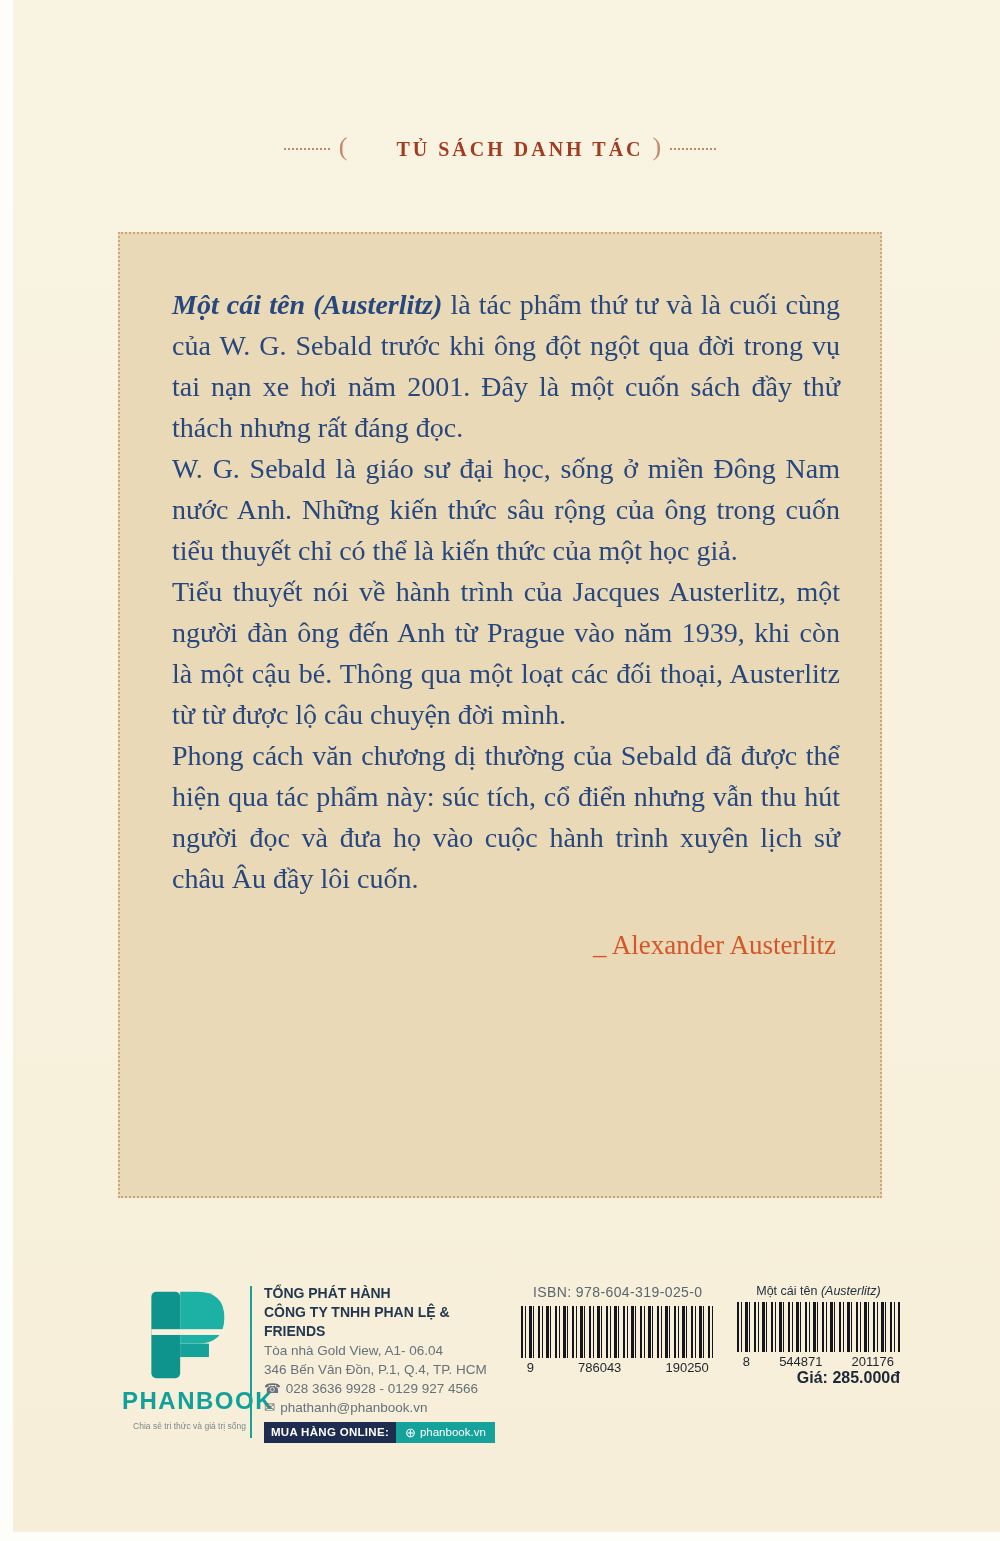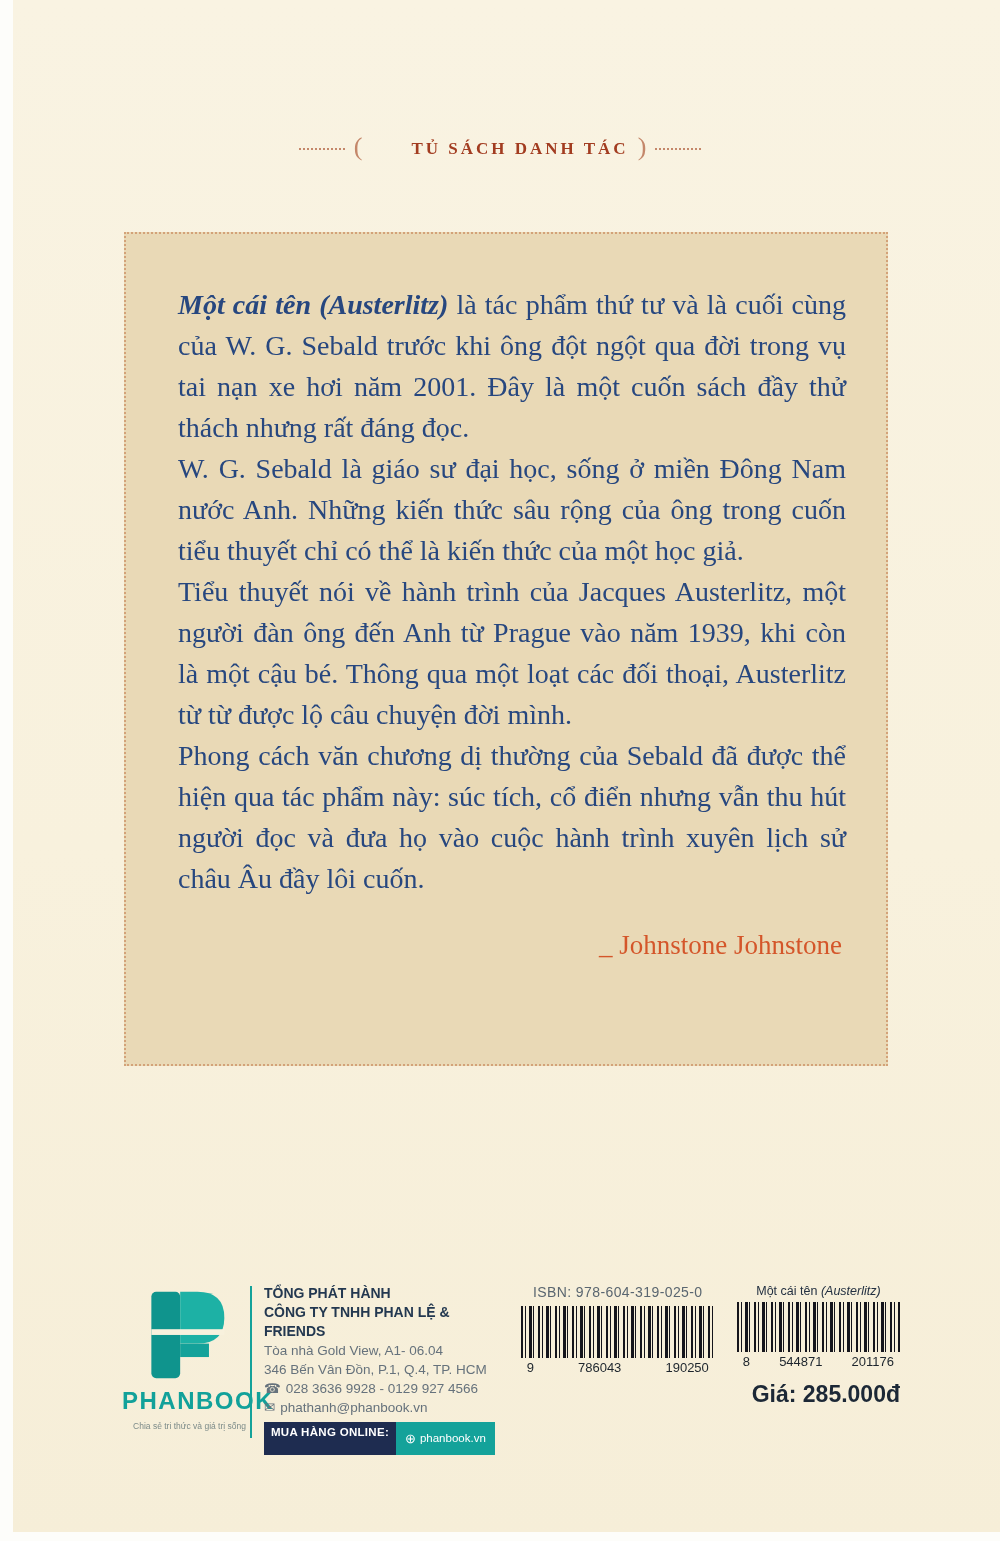--- a/index.html
+++ b/index.html
@@ -12,25 +12,25 @@
   .edge-bottom{position:absolute;left:0;bottom:0;width:100%;height:9px;background:#fdfdfa;}
 
   
   .series-row{
     position:absolute;top:136px;left:0;width:100%;
     display:flex;align-items:center;justify-content:center;gap:9px;
     color:#a23c20;
   }
   .orn-line{width:46px;height:0;border-top:2px dotted #c4876a;}
   .orn-br{font-size:26px;line-height:26px;color:#c4876a;font-weight:normal;transform:translateY(-2px);}
-  .series-label{font-size:17px;font-weight:bold;letter-spacing:3px;margin-left:40px;}
+  .series-label{font-size:20px;font-weight:bold;letter-spacing:3px;margin-left:40px;}
 
   
   .quote-box{
-    position:absolute;left:124px;top:232px;width:764px;height:834px;box-sizing:border-box;
+    position:absolute;left:118px;top:232px;width:764px;height:966px;box-sizing:border-box;
     background:#e9d9b6;border:2px dotted #d3a278;
     padding:50px 40px 0 52px;
     color:#27477f;font-size:28px;line-height:41px;text-align:justify;
   }
   .quote-box p{margin:0;}
   .lead{font-style:italic;font-weight:bold;}
   .attribution{margin-top:26px;text-align:right;color:#d4562a;font-size:27px;padding-right:4px;}
 
   
   .footer{
@@ -38,41 +38,41 @@
     font-family:"Liberation Sans",sans-serif;
   }
   .logo-block{width:124px;text-align:center;}
   .logo-svg{display:block;margin:0 auto;}
   .brand{color:#12a19a;font-weight:bold;font-size:24px;letter-spacing:1.5px;margin-top:3px;}
   .tagline{color:#7c8b89;font-size:8.5px;margin-top:6px;white-space:nowrap;text-align:right;}
   .vline{width:2px;background:#14a29a;height:152px;margin:2px 0 0 4px;}
   .dist{width:252px;margin-left:12px;font-size:13.5px;color:#66727c;line-height:19px;}
   .d-bold{color:#233850;font-weight:bold;font-size:14px;}
   .ic{display:inline-block;margin-right:5px;color:#66727c;}
-  .online-strip{display:flex;margin-top:5px;height:33px;line-height:21px;font-size:11.5px;color:#fff;width:fit-content;}
+  .online-strip{display:flex;margin-top:5px;height:21px;line-height:21px;font-size:11.5px;color:#fff;width:fit-content;}
   .o-label{background:#1e2c50;padding:0 7px;font-weight:bold;letter-spacing:0.3px;}
   .o-site{background:#14a29a;padding:0 9px;display:flex;align-items:center;gap:4px;}
   .globe{font-size:13px;line-height:1;}
 
   .isbn-block{width:200px;margin-left:12px;text-align:center;}
   .isbn-label{font-size:14px;color:#5a6670;letter-spacing:0.4px;}
   .barcode{
     height:52px;margin-top:6px;
     background:repeating-linear-gradient(90deg,
       #15151c 0px,#15151c 2px,transparent 2px,transparent 4px,
       #15151c 4px,#15151c 5px,transparent 5px,transparent 8px,
       #15151c 8px,#15151c 11px,transparent 11px,transparent 12px,
       #15151c 12px,#15151c 13px,transparent 13px,transparent 17px);
   }
   .digits{display:flex;justify-content:space-between;font-size:13px;color:#1d252d;margin-top:2px;padding:0 6px;}
 
   .right-block{width:168px;margin-left:22px;text-align:center;}
   .rb-title{font-size:12.5px;color:#233041;white-space:nowrap;}
   .barcode2{height:50px;margin-top:4px;}
-  .price{margin-top:12px;text-align:right;font-weight:bold;font-size:23px;color:#1c2836;}
+  .price{text-align:right;font-weight:bold;font-size:16px;color:#1c2836;}
 </style>
 </head>
 <body>
 
 <div class="page">
   <div class="edge-left"></div>
   <div class="edge-bottom"></div>
 
   <div class="series-row">
     <span class="orn-line"></span>
@@ -80,21 +80,21 @@
     <span class="series-label">TỦ SÁCH DANH TÁC</span>
     <span class="orn-br">)</span>
     <span class="orn-line"></span>
   </div>
 
   <div class="quote-box">
     <p><strong class="lead">Một cái tên (Austerlitz)</strong><span> là tác phẩm thứ tư và là cuối cùng của W. G. Sebald trước khi ông đột ngột qua đời trong vụ tai nạn xe hơi năm 2001. Đây là một cuốn sách đầy thử thách nhưng rất đáng đọc.</span></p>
     <p><span>W. G. Sebald là giáo sư đại học, sống ở miền Đông Nam nước Anh. Những kiến thức sâu rộng của ông trong cuốn tiểu thuyết chỉ có thể là kiến thức của một học giả.</span></p>
     <p><span>Tiểu thuyết nói về hành trình của Jacques Austerlitz, một người đàn ông đến Anh từ Prague vào năm 1939, khi còn là một cậu bé. Thông qua một loạt các đối thoại, Austerlitz từ từ được lộ câu chuyện đời mình.</span></p>
     <p><span>Phong cách văn chương dị thường của Sebald đã được thể hiện qua tác phẩm này: súc tích, cổ điển nhưng vẫn thu hút người đọc và đưa họ vào cuộc hành trình xuyên lịch sử châu Âu đầy lôi cuốn.</span></p>
-    <div class="attribution">_ Johnstone Johnstone</div>
+    <div class="attribution">_ Alexander Austerlitz</div>
   </div>
 
   <div class="footer">
 
     <div class="logo-block">
       <svg class="logo-svg" width="96" height="100" viewBox="0 0 100 104" aria-hidden="true">
         <rect x="16" y="8" width="30" height="90" rx="5" fill="#0f948d"></rect>
         <path d="M46 8 h18 q28 0 28 27 t-28 27 h-18 z" fill="#1db1a5"></path>
         <rect x="16" y="47" width="76" height="6" fill="#f8f1dd"></rect>
         <rect x="46" y="62" width="30" height="14" fill="#14a29a"></rect>

